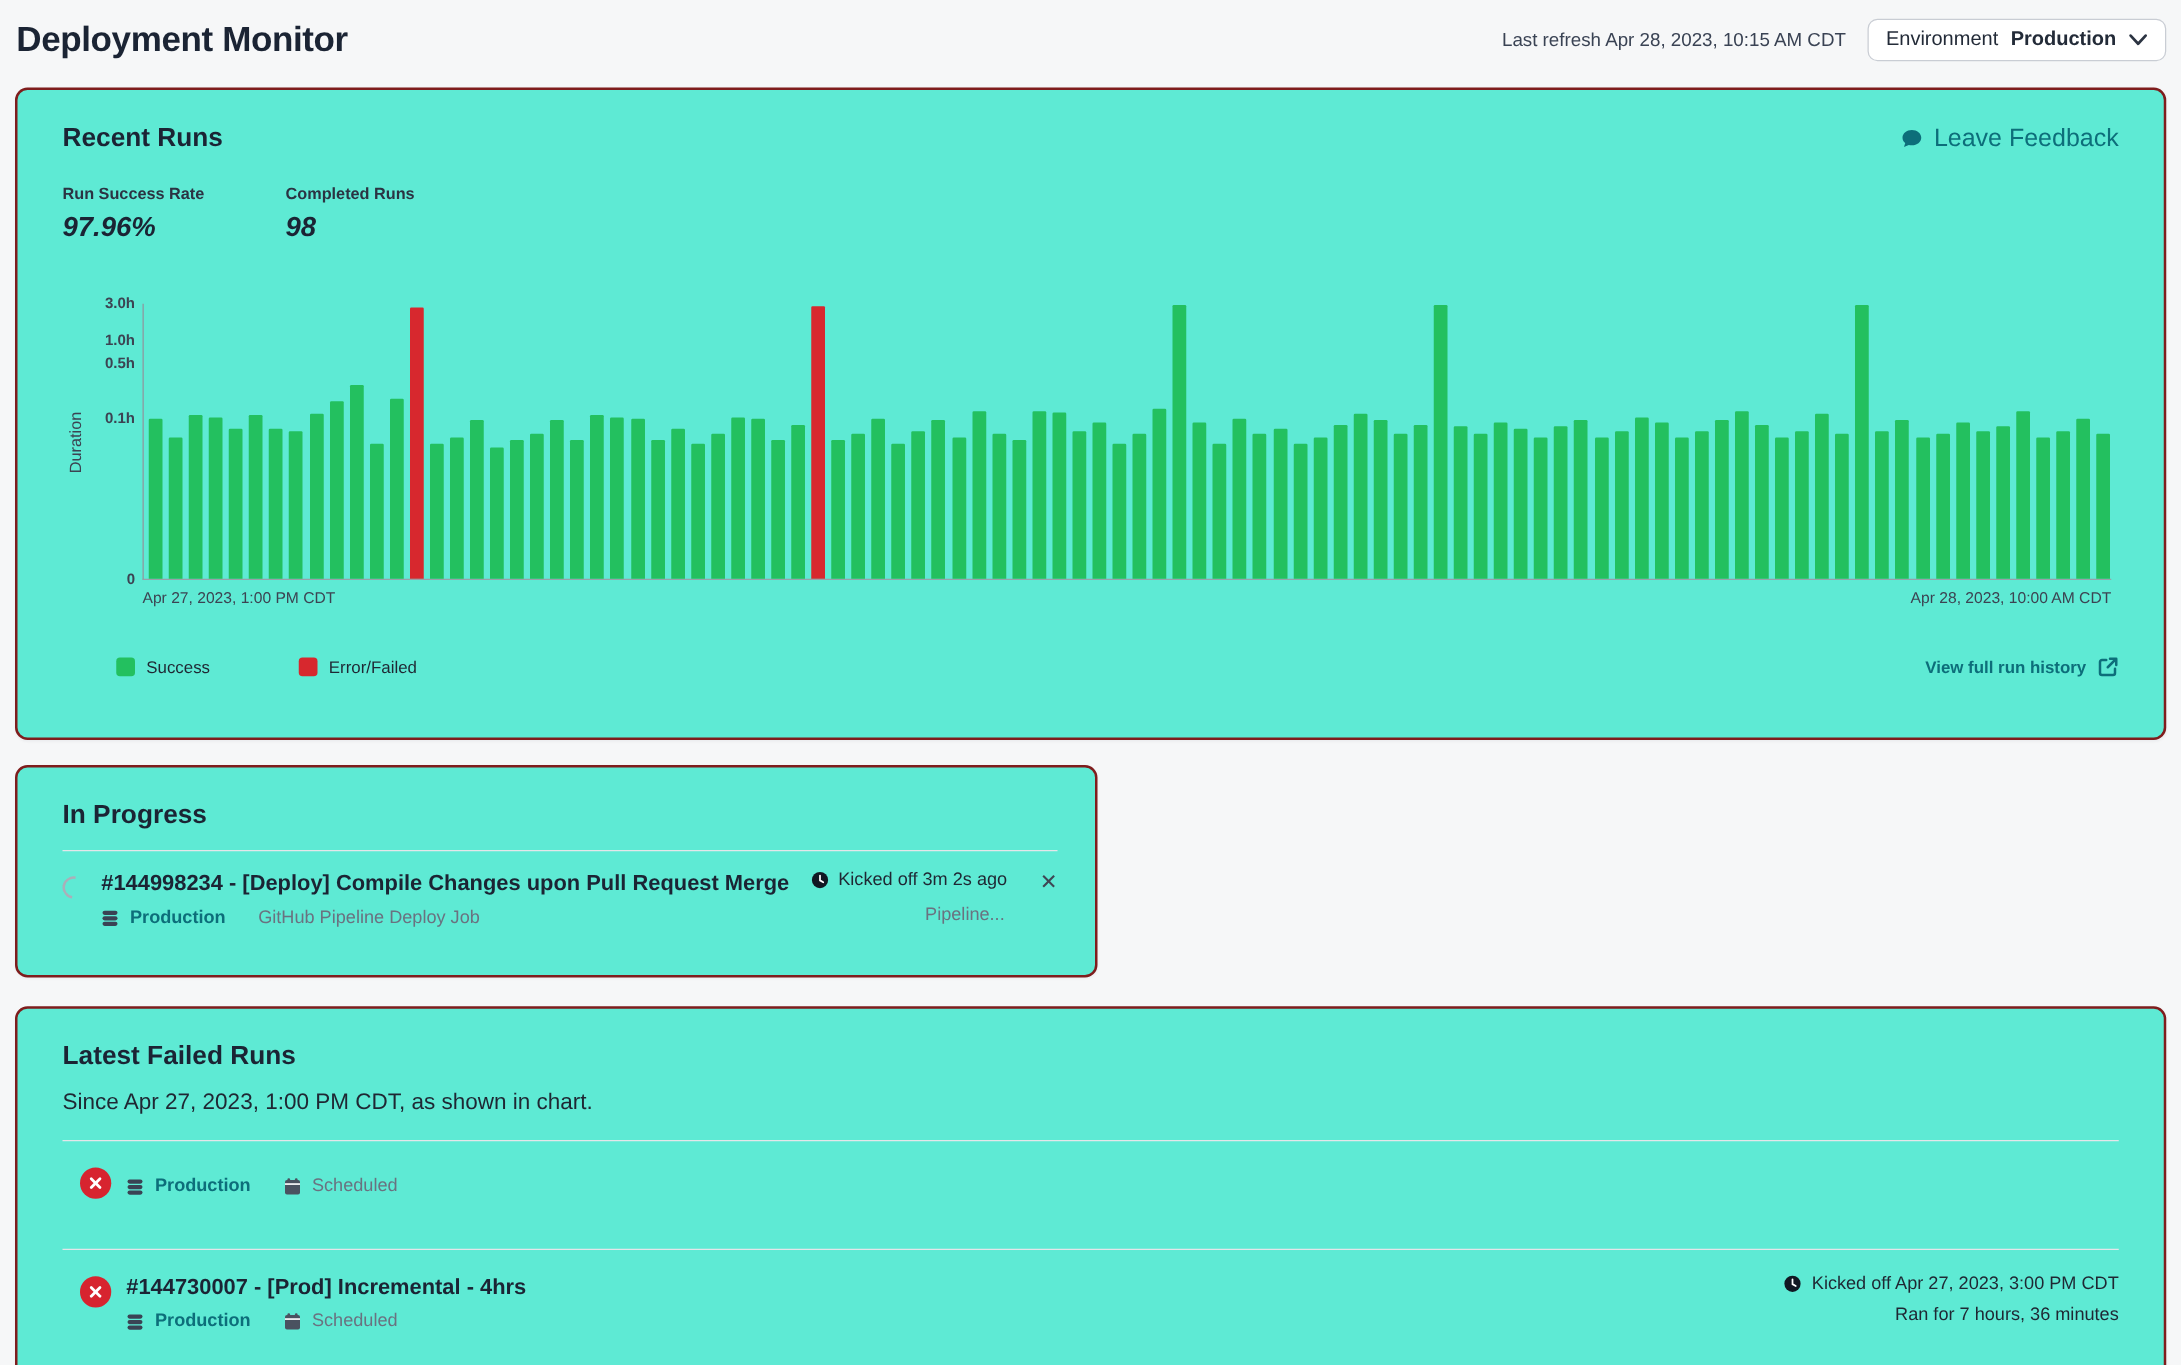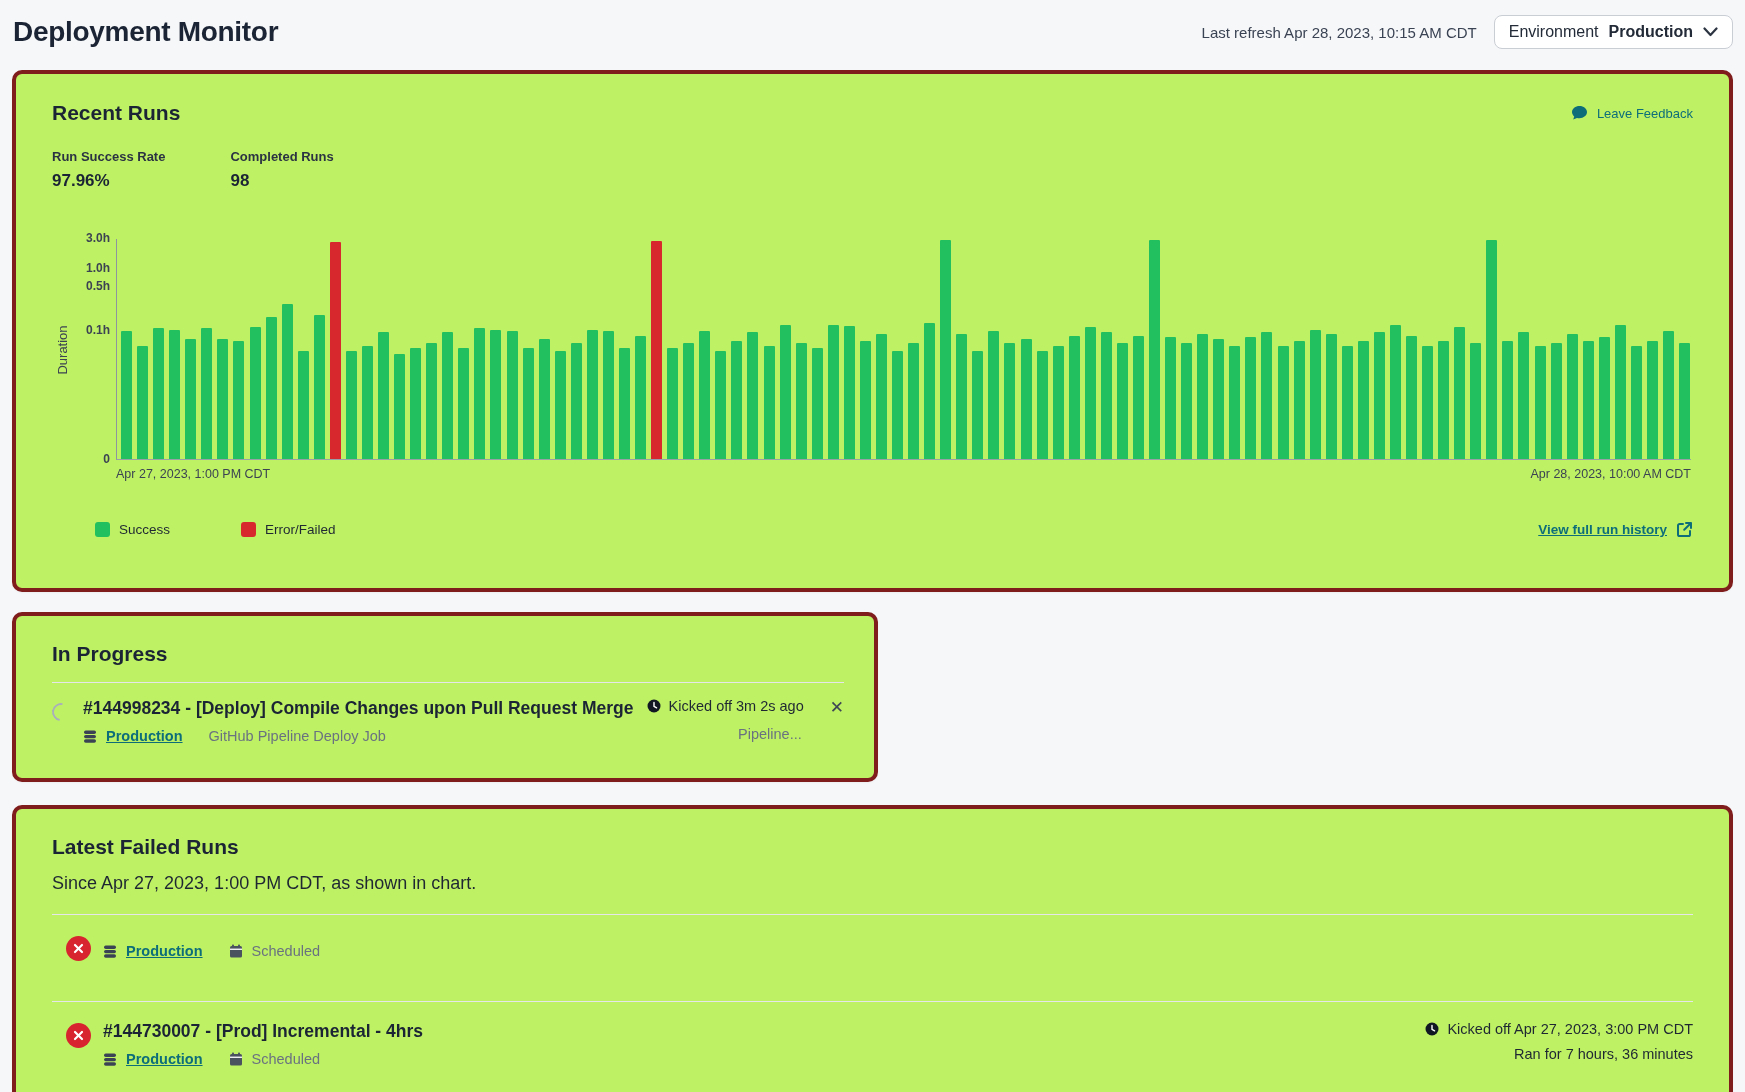--- a/index.html
+++ b/index.html
@@ -16,33 +16,33 @@
   .refresh-text { font-size:15px; color:#3a4354; }
   .env-select {
     display:flex; align-items:center; gap:10px;
     background:#fff; border:1px solid #c9cdd4; border-radius:8px;
     height:34px; padding:0 14px; font-size:16px; color:#232b38; cursor:pointer;
   }
   .env-select .chev { display:flex; align-items:center; }
   
   .content { padding:0 12px; }
   .card {
-    background:#bef264; border:4px solid #7f1d1d; border-radius:10px;
+    background:#5eead4; border:2px solid #7f1d1d; border-radius:10px;
     box-shadow:0 1px 2px rgba(20,30,50,0.04);
   }
   .card-heading { font-size:21px; font-weight:bold; color:#1b2434; }
   .divider { border:none; border-top:1px solid #e4e6e9; height:0; }
-  a.teal-link { color:#0d6e7a; text-decoration:underline; cursor:pointer; }
+  a.teal-link { color:#0d6e7a; cursor:pointer; }
   
   .recent-runs { margin-top:12px; padding:27px 36px 26px 36px; height:522px; position:relative; }
   .rr-header { display:flex; align-items:center; }
-  .leave-feedback { display:flex; align-items:center; gap:9px; font-size:13px; color:#0d6e7a; cursor:pointer; text-decoration:none; }
+  .leave-feedback { display:flex; align-items:center; gap:9px; font-size:20px; color:#0d6e7a; cursor:pointer; text-decoration:none; }
   .stats-row { display:flex; gap:65px; margin-top:24px; }
   .stat-label { font-size:13px; font-weight:bold; color:#2b3342; }
-  .stat-value { font-size:17px; font-weight:bold; color:#1b2434; margin-top:7px; }
+  .stat-value { font-size:22px; font-weight:bold; color:#1b2434; margin-top:7px;font-style:italic; }
   
   .chart-area { position:relative; margin-top:48px; }
   .chart-row { display:flex; align-items:flex-end; }
   .duration-label {
     width:20px; height:221px; position:relative;
   }
   .duration-label span {
     position:absolute; left:50%; top:50%;
     transform:translate(-50%,-50%) rotate(-90deg);
     font-size:13px; color:#3c4352; white-space:nowrap;

